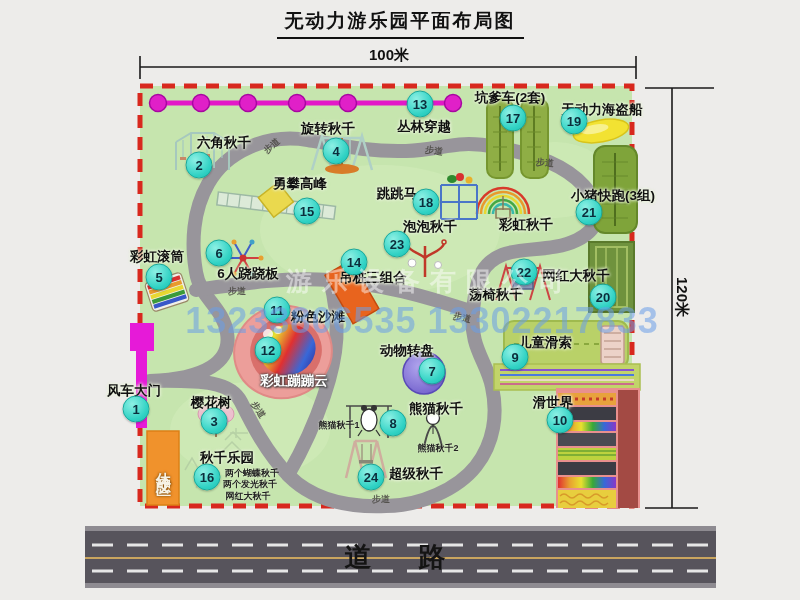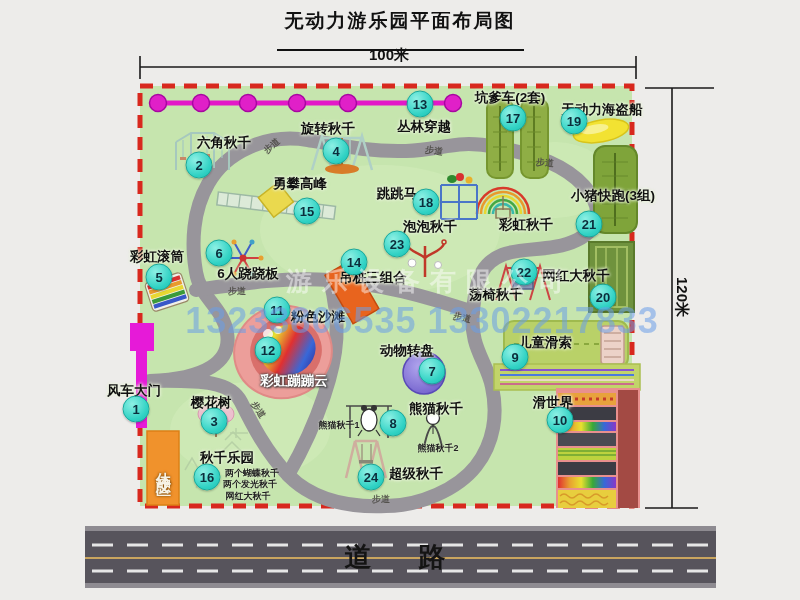--- a/index.html
+++ b/index.html
@@ -5,21 +5,21 @@
   html,body{margin:0;padding:0;}
   #stage{
     position:relative;width:800px;height:600px;background:#edecea;
     font-family:"Liberation Sans","DejaVu Sans",sans-serif;overflow:hidden;
   }
   #stage svg{position:absolute;left:0;top:0;}
   .abs{position:absolute;transform:translate(-50%,-50%);white-space:nowrap;}
   #title{position:absolute;left:0;top:8px;width:100%;text-align:center;}
   #title span{
     display:inline-block;font-size:19px;font-weight:bold;color:#111;
-    letter-spacing:2px;border-bottom:2.5px solid #111;padding:0 8px 15px;
+    letter-spacing:2px;border-bottom:2.5px solid #111;padding:0 8px 3px;
   }
   .dim{font-size:15px;font-weight:bold;color:#111;}
   #dim-right{transform:translate(-50%,-50%) rotate(90deg);}
   .lbl{
     font-size:13.5px;font-weight:bold;color:#101010;z-index:30;
     text-shadow:0 0 3px rgba(235,245,220,.95),0 0 3px rgba(235,245,220,.95),0 0 4px rgba(235,245,220,.8);
   }
   .lbl.white{
     color:#fff;
     text-shadow:0 0 2px #444,0 0 3px #444,1px 1px 2px #333;
@@ -354,21 +354,21 @@
       <div class="abs sub" style="left: 250px; top: 484px;">两个发光秋千</div>
       <div class="abs sub" style="left: 248px; top: 496px;">网红大秋千</div>
       <div class="badge" style="left: 513px; top: 118px;">17</div>
       <div class="abs lbl" style="left: 510px; top: 98px;">坑爹车(2套)</div>
       <div class="badge" style="left: 426px; top: 202px;">18</div>
       <div class="abs lbl" style="left: 397px; top: 194px;">跳跳马</div>
       <div class="badge" style="left: 574px; top: 121px;">19</div>
       <div class="abs lbl" style="left: 602px; top: 110px;">无动力海盗船</div>
       <div class="badge" style="left: 603px; top: 297px;">20</div>
       <div class="abs lbl" style="left: 576px; top: 276px;">网红大秋千</div>
-      <div class="badge" style="left: 589px; top: 224px;">21</div>
+      <div class="badge" style="left: 589px; top: 212px;">21</div>
       <div class="abs lbl" style="left: 613px; top: 196px;">小猪快跑(3组)</div>
       <div class="badge" style="left: 524px; top: 272px;">22</div>
       <div class="abs lbl" style="left: 496px; top: 295px;">荡椅秋千</div>
       <div class="badge" style="left: 397px; top: 244px;">23</div>
       <div class="abs lbl" style="left: 430px; top: 227px;">泡泡秋千</div>
       <div class="badge" style="left: 371px; top: 477px;">24</div>
       <div class="abs lbl" style="left: 416px; top: 474px;">超级秋千</div>
       <div class="abs lbl" style="left: 526px; top: 225px;">彩虹秋千</div>
       <div class="abs walk" style="transform: translate(-50%, -50%) rotate(-40deg); left: 272px; top: 146px;">步道</div>
       <div class="abs walk" style="transform: translate(-50%, -50%) rotate(8deg); left: 434px; top: 151px;">步道</div>

